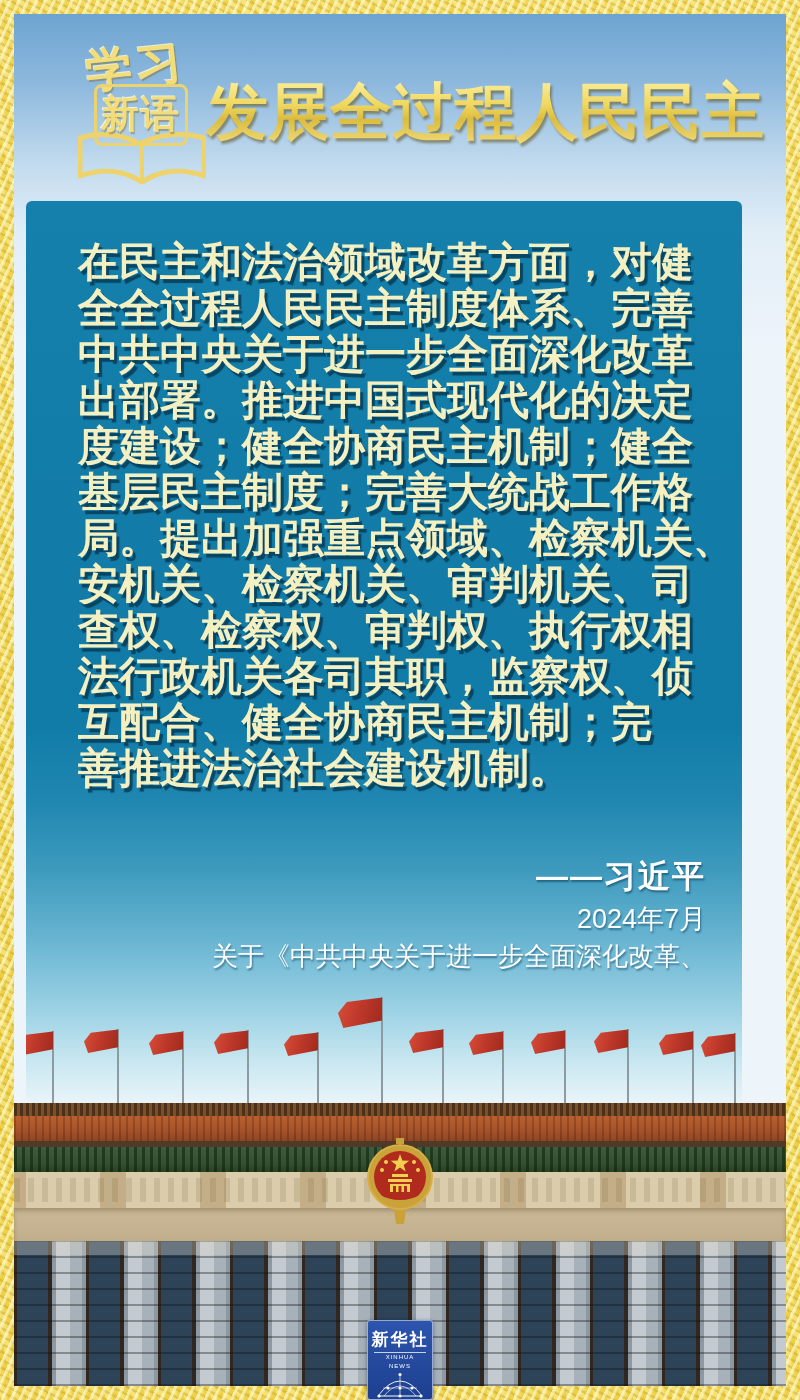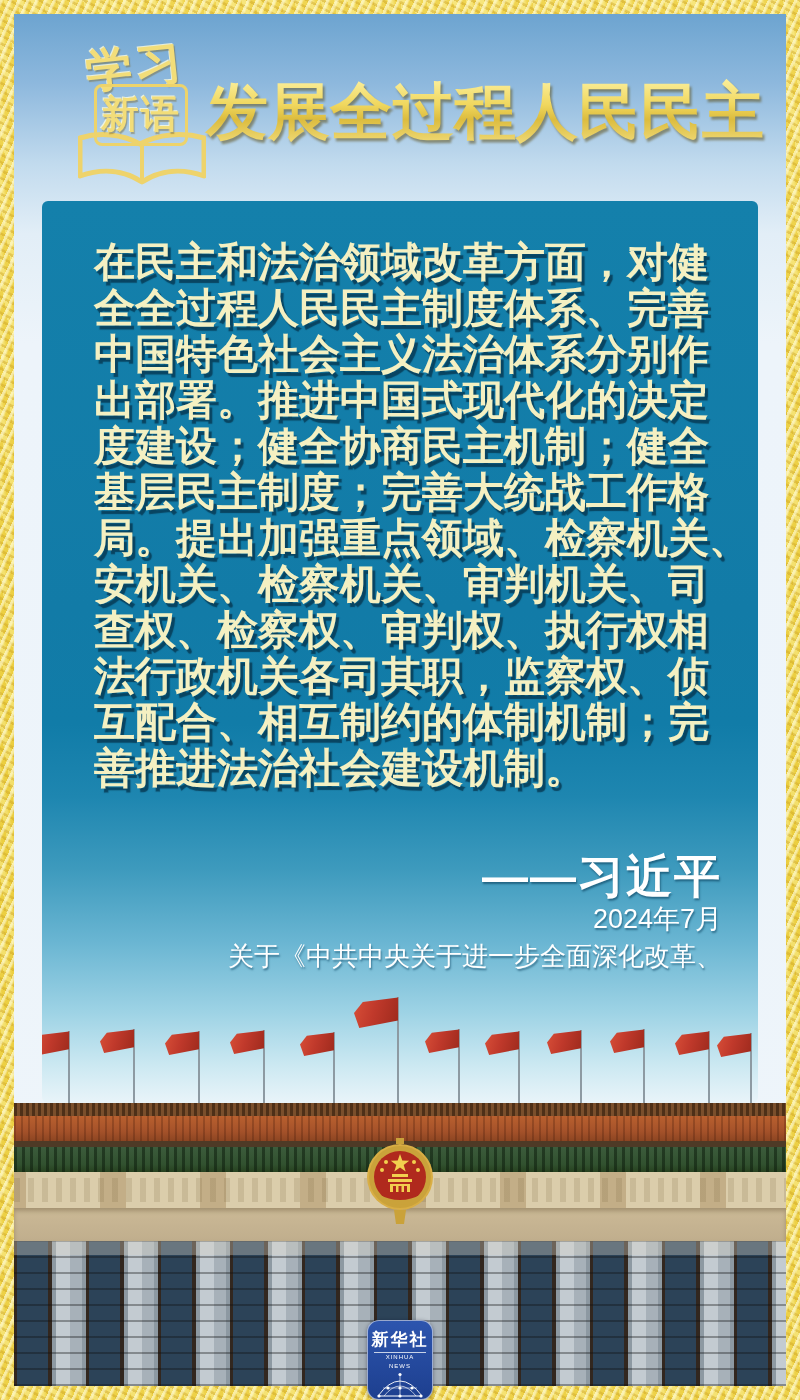--- a/index.html
+++ b/index.html
@@ -33,28 +33,28 @@
     text-shadow:1px 2px 1px rgba(120,100,40,.45), -1px -1px 0 rgba(255,252,220,.8);}
 
   .title{position:absolute;left:190px;top:52px;width:560px;height:92px;line-height:92px;
     font-size:62px;font-weight:900;letter-spacing:0px;white-space:nowrap;
     color:#f1db70;
     background-image:linear-gradient(180deg,#fdf4aa 8%,#f0d75e 42%,#dcbc3e 58%,#f5e287 92%);
     -webkit-background-clip:text;background-clip:text;-webkit-text-fill-color:transparent;
     filter:drop-shadow(2px 3px 1px rgba(95,82,30,.55));text-align:right;}
 
   
-  .card{position:absolute;left:28px;top:187px;width:716px;height:902px;border-radius:6px;overflow:hidden;
+  .card{position:absolute;left:12px;top:187px;width:716px;height:902px;border-radius:6px;overflow:hidden;
     background:linear-gradient(180deg,#1480ab 0%,#127ba7 45%,#117ca8 58%,#1e86b0 66%,#3d9abd 74%,#69b5d2 82%,#9ed3e5 90%,#cde9f2 96%,#e9f4f9 100%);}
   .quote{position:absolute;left:52px;top:38px;width:626px;}
   .qline{font-size:41px;line-height:46px;font-weight:bold;letter-spacing:0px;white-space:nowrap;
     color:#f4f0c2;text-shadow:3px 4px 1px rgba(6,56,82,.82);}
 
   .attrib{position:absolute;right:36px;top:652px;text-align:right;color:#ffffff;}
-  .attrib .author{font-size:46px;font-weight:bold;line-height:46px;letter-spacing:2px;
+  .attrib .author{font-size:32px;font-weight:bold;line-height:46px;letter-spacing:2px;
     text-shadow:1px 2px 2px rgba(15,70,100,.65);}
   .attrib .date{font-size:27px;line-height:40px;text-shadow:1px 2px 2px rgba(15,70,100,.6);}
   .attrib .src{font-size:26px;line-height:34px;text-shadow:1px 2px 2px rgba(15,70,100,.6);text-align:center;}
 
   
   .flags{position:absolute;left:0;right:0;bottom:0;height:116px;}
   .flag{position:absolute;bottom:0;width:2px;}
   .flag .pole{position:absolute;bottom:0;left:0;width:2px;background:#8d9aa2;}
   .flag .cloth{position:absolute;width:34px;height:24px;left:-33px;
     background:linear-gradient(105deg,#d84f38 0%,#c0392b 45%,#9e2a1d 100%);
@@ -94,21 +94,21 @@
         #c3cbd1 42px 56px,
         #a7b1b9 56px 68px,
         #8d99a2 68px 72px);}
   .capitals{top:138px;height:14px;background:rgba(222,216,200,.35);}
 
   
   .emblem{position:absolute;left:50%;top:1124px;transform:translateX(-50%);z-index:3;}
 
   
   .xinhua{position:absolute;left:50%;top:1306px;transform:translateX(-50%);
-    width:64px;height:78px;z-index:6;border-radius:12px;
+    width:64px;height:78px;z-index:6;border-radius:3px;
     background:linear-gradient(180deg,#2d55ae,#1d3f8f);
     border:1px solid rgba(255,255,255,.55);
     box-shadow:0 1px 4px rgba(0,0,30,.4);
     text-align:center;color:#fff;}
   .xh-cn{margin-top:9px;font-size:17px;font-weight:bold;letter-spacing:2px;line-height:20px;}
   .xh-en{margin:2px 6px 0 6px;font-size:6px;letter-spacing:1px;line-height:9px;
     border-top:1px solid rgba(255,255,255,.75);}
   .xh-net{margin-top:1px;}
 </style>
 </head>
@@ -125,29 +125,29 @@
       <div class="l1">学习</div>
       <div class="l2">新语</div>
     </div>
 
     <div class="title">发展全过程人民民主</div>
 
     <div class="card">
       <div class="quote">
           <div class="qline">在民主和法治领域改革方面，对健</div>
           <div class="qline">全全过程人民民主制度体系、完善</div>
-          <div class="qline">中国特色社会主义法治体系分别作</div>
+          <div class="qline">中共中央关于进一步全面深化改革</div>
           <div class="qline">出部署。推进中国式现代化的决定</div>
           <div class="qline">度建设；健全协商民主机制；健全</div>
           <div class="qline">基层民主制度；完善大统战工作格</div>
           <div class="qline">局。提出加强重点领域、检察机关、</div>
           <div class="qline">安机关、检察机关、审判机关、司</div>
           <div class="qline">查权、检察权、审判权、执行权相</div>
           <div class="qline">法行政机关各司其职，监察权、侦</div>
-          <div class="qline">互配合、相互制约的体制机制；完</div>
+          <div class="qline">互配合、健全协商民主机制；完</div>
           <div class="qline">善推进法治社会建设机制。</div>
         </div>
 
       <div class="attrib">
         <div class="author">——习近平</div>
         <div class="date">2024年7月</div>
         <div class="src">关于《中共中央关于进一步全面深化改革、</div>
       </div>
 
       <div class="flags">

